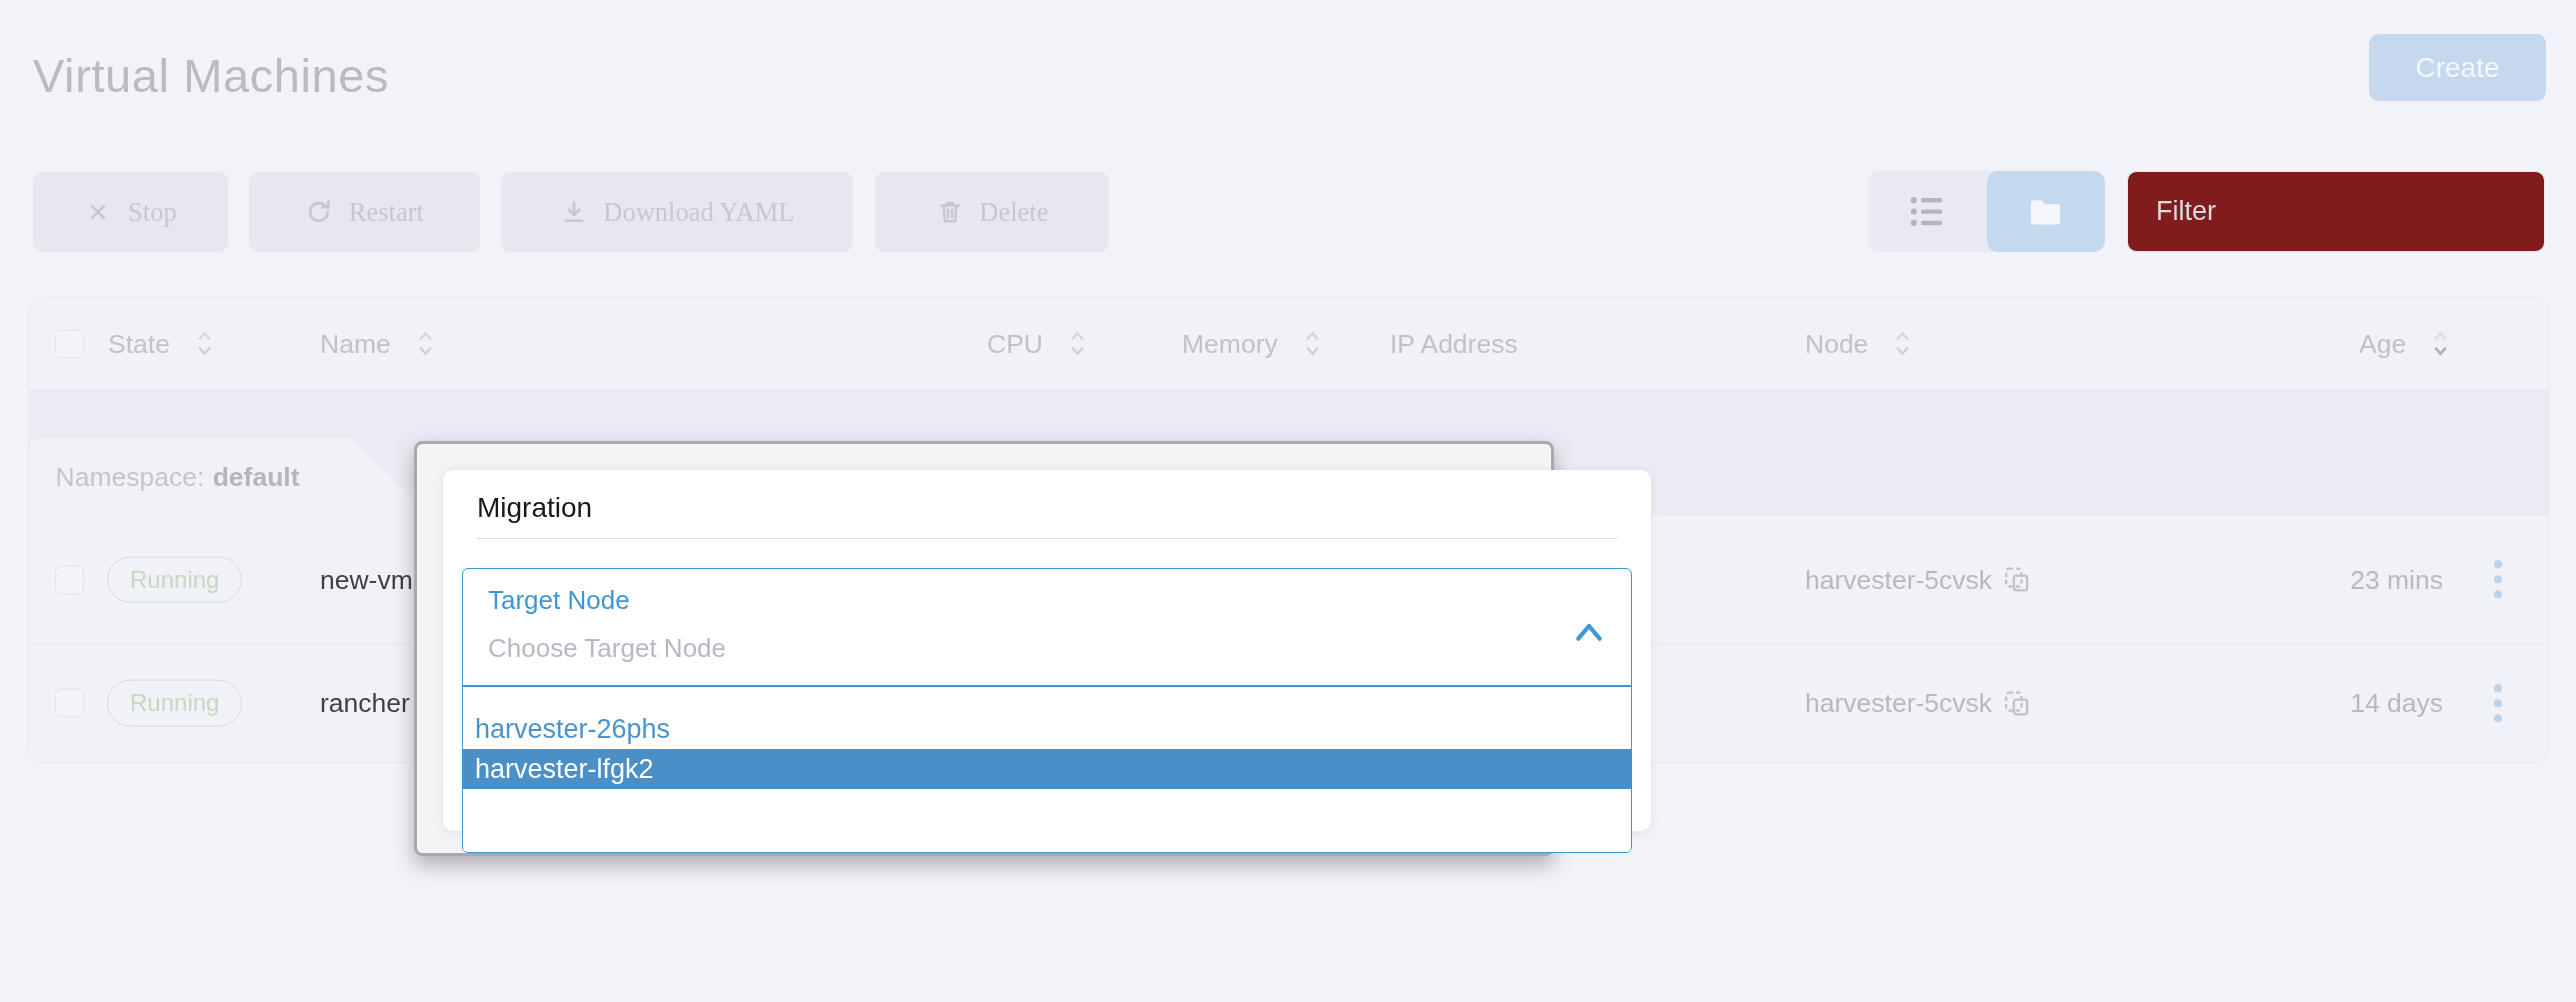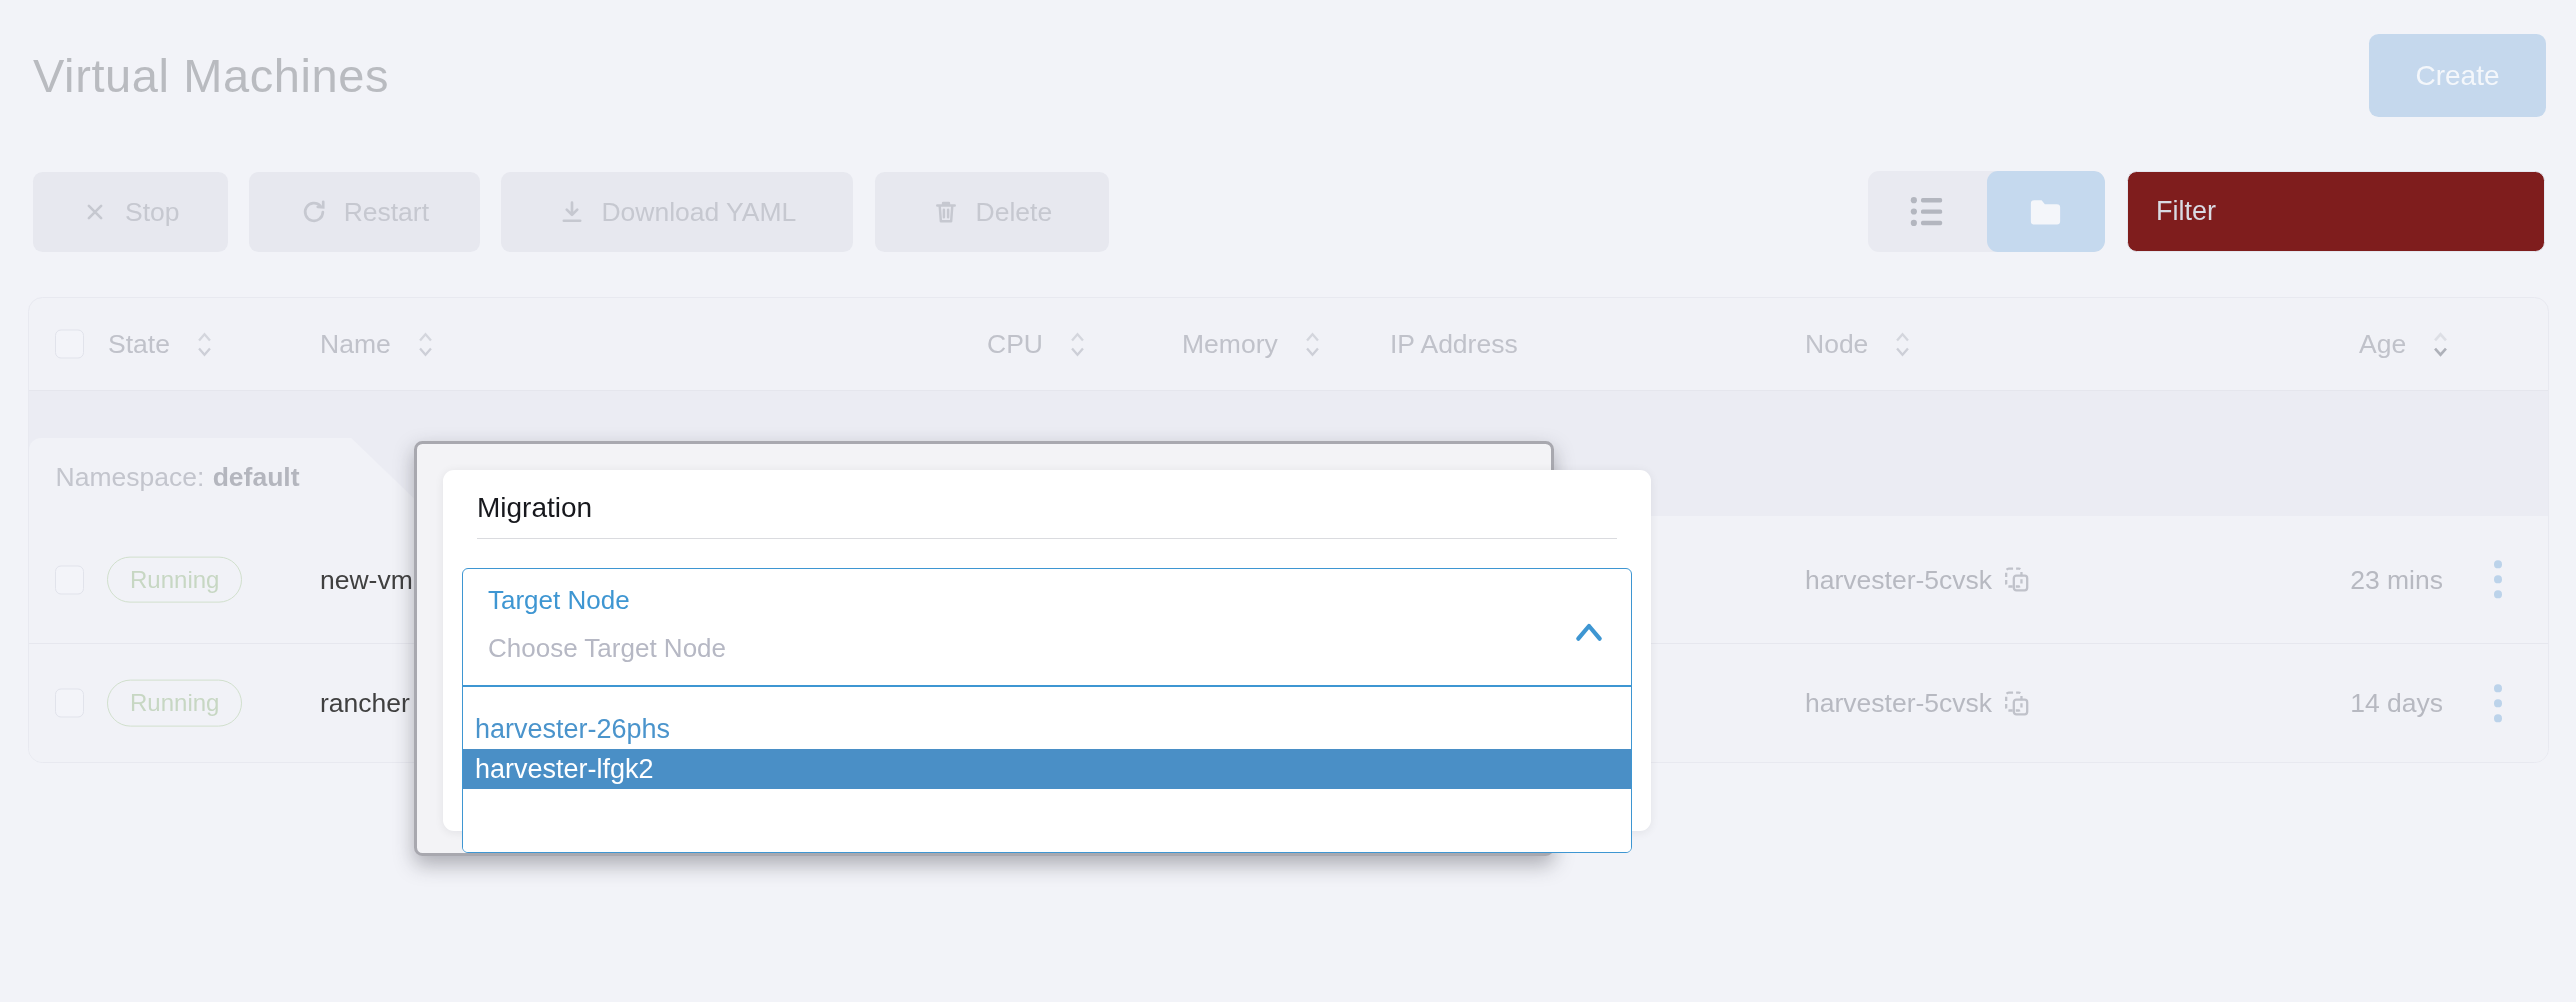--- a/index.html
+++ b/index.html
@@ -2,43 +2,43 @@
 <html style="font-size:9.6px"><head>
 <meta charset="utf-8">
 <style>
   * { margin:0; padding:0; box-sizing:border-box; }
   html,body { width:2576px; height:1003px; }
   body { font-family:"Liberation Sans","DejaVu Sans",sans-serif; background:#f2f3f8; position:relative; overflow:hidden; }
   #app { position:absolute; inset:0; }
 
   
   .page-title { position:absolute; left:33px; top:48px; font-size:47px; font-weight:400; color:#b9bbc0; letter-spacing:0.6px; }
-  .create-btn { position:absolute; left:2369px; top:34px; width:177px; height:83px; background:#c5d8ed; border:none; border-radius:9.6px; color:#f4f7fb; font-size:28px; font-family:inherit; display:flex; align-items:center; justify-content:center; cursor:pointer; }
-
-  
-  .act-btn { position:absolute; top:172px; height:80px; background:#e7e8ef; border:none; border-radius:9.6px; color:#c6c8d0; font-size:26.5px; font-family:Liberation Sans, sans-serif; display:flex; align-items:center; justify-content:center; gap:15.7px; cursor:pointer; }
+  .create-btn { position:absolute; left:2369px; top:34px; width:177px; height:67px; background:#c5d8ed; border:none; border-radius:9.6px; color:#f4f7fb; font-size:28px; font-family:inherit; display:flex; align-items:center; justify-content:center; cursor:pointer; }
+
+  
+  .act-btn { position:absolute; top:172px; height:80px; background:#e7e8ef; border:none; border-radius:9.6px; color:#c6c8d0; font-size:26.5px; font-family:Liberation Serif, serif; display:flex; align-items:center; justify-content:center; gap:15.7px; cursor:pointer; }
   .act-btn svg { width:28px; height:28px; flex:0 0 auto; }
   #btn-stop { left:33px;  width:195px; }
   #btn-restart { left:249px; width:231px; }
   #btn-yaml { left:501px; width:352px; }
   #btn-delete { left:875px; width:234px; }
 
   .view-toggle { position:absolute; left:1868px; top:171px; width:237px; height:81px; background:#e9eaf1; border-radius:11px; display:flex; overflow:hidden; }
   .view-seg { flex:1; display:flex; align-items:center; justify-content:center; cursor:pointer; color:#b3b6bf; }
   .view-seg.active { background:#c5d9ee; border-radius:11px; color:#f4f6fa; }
   .view-seg svg { width:39px; height:39px; }
 
   .filter-box { position:absolute; left:2127px; top:171px; width:418px; height:81px; background:#7f1d1d; border:1.8px solid #e5e7ef; border-radius:9.6px; }
   .filter-box input { width:100%; height:100%; background:transparent; border:none; outline:none; padding-left:28px; font-size:27px; font-family:inherit; color:#8f929c; }
   .filter-box input::placeholder { color:#d9dbe3; }
 
   
   .table-card { position:absolute; left:28px; top:297px; width:2521px; height:466px; border:1.2px solid #e8e9f0; border-radius:14.5px; background:#f1f2f7; overflow:hidden; }
   .thead { position:relative; height:93px; border-bottom:1.2px solid #e5e6ed; }
-  .hcell { position:absolute; top:50%; transform:translateY(-50%); display:flex; align-items:center; gap:26px; font-size:26.5px; color:#c0c2ca; white-space:nowrap; cursor:pointer; }
+  .hcell { position:absolute; top:50%; transform:translateY(-50%); display:flex; gap:26px; font-size:26.5px; color:#c0c2ca; white-space:nowrap; cursor:pointer; }
   .caret svg { width:17px; height:30px; display:block; }
   .caret .c-up { stroke:#d4d6dd; } .caret .c-down { stroke:#cdcfd7; }
   .caret.active .c-up { stroke:#dddfe5; } .caret.active .c-down { stroke:#aeb1b9; }
 
   .checkbox { position:absolute; left:26px; top:50%; transform:translateY(-50%); width:29px; height:29px; border:1.8px solid #e1e3eb; border-radius:6px; background:#f3f4f9; cursor:pointer; }
 
   .group-band { position:relative; height:125px; background:#ebecf3; }
   .group-tab { position:absolute; left:0; bottom:0; width:322px; height:78px; background:#f1f2f7; border-radius:12px 0 0 0; display:flex; align-items:center; padding-left:26.5px; gap:8.4px; font-size:26.5px; color:#c3c5cd; white-space:nowrap; }
   .group-tab::after { content:""; position:absolute; left:322px; top:0; width:81px; height:78px; background:linear-gradient(to bottom left, rgba(0,0,0,0) 49.4%, #f1f2f7 50.4%); }
   .group-val { color:#b4b6be; font-weight:700; }

